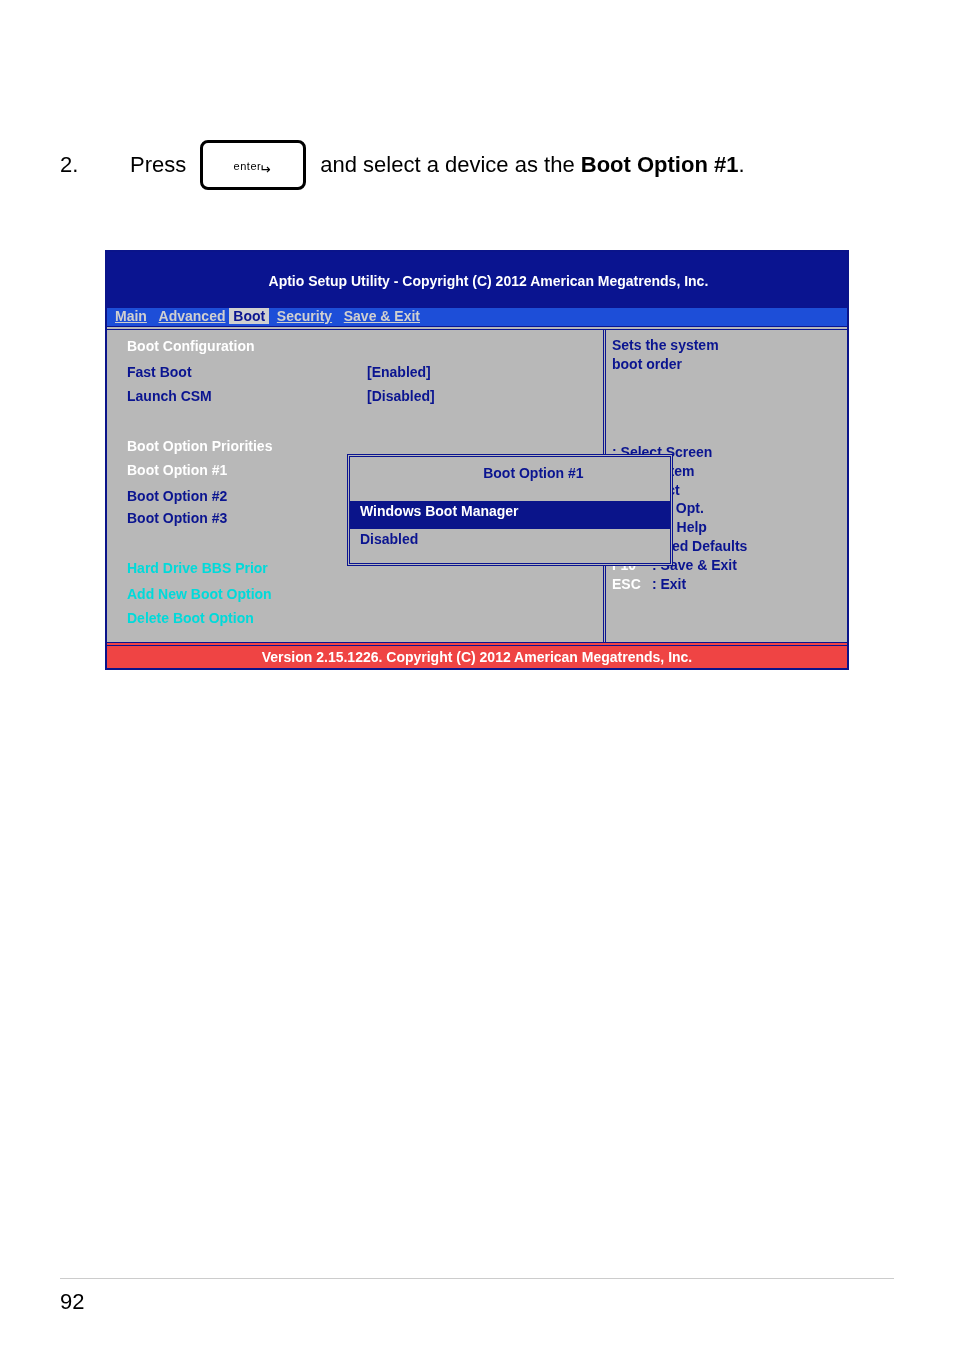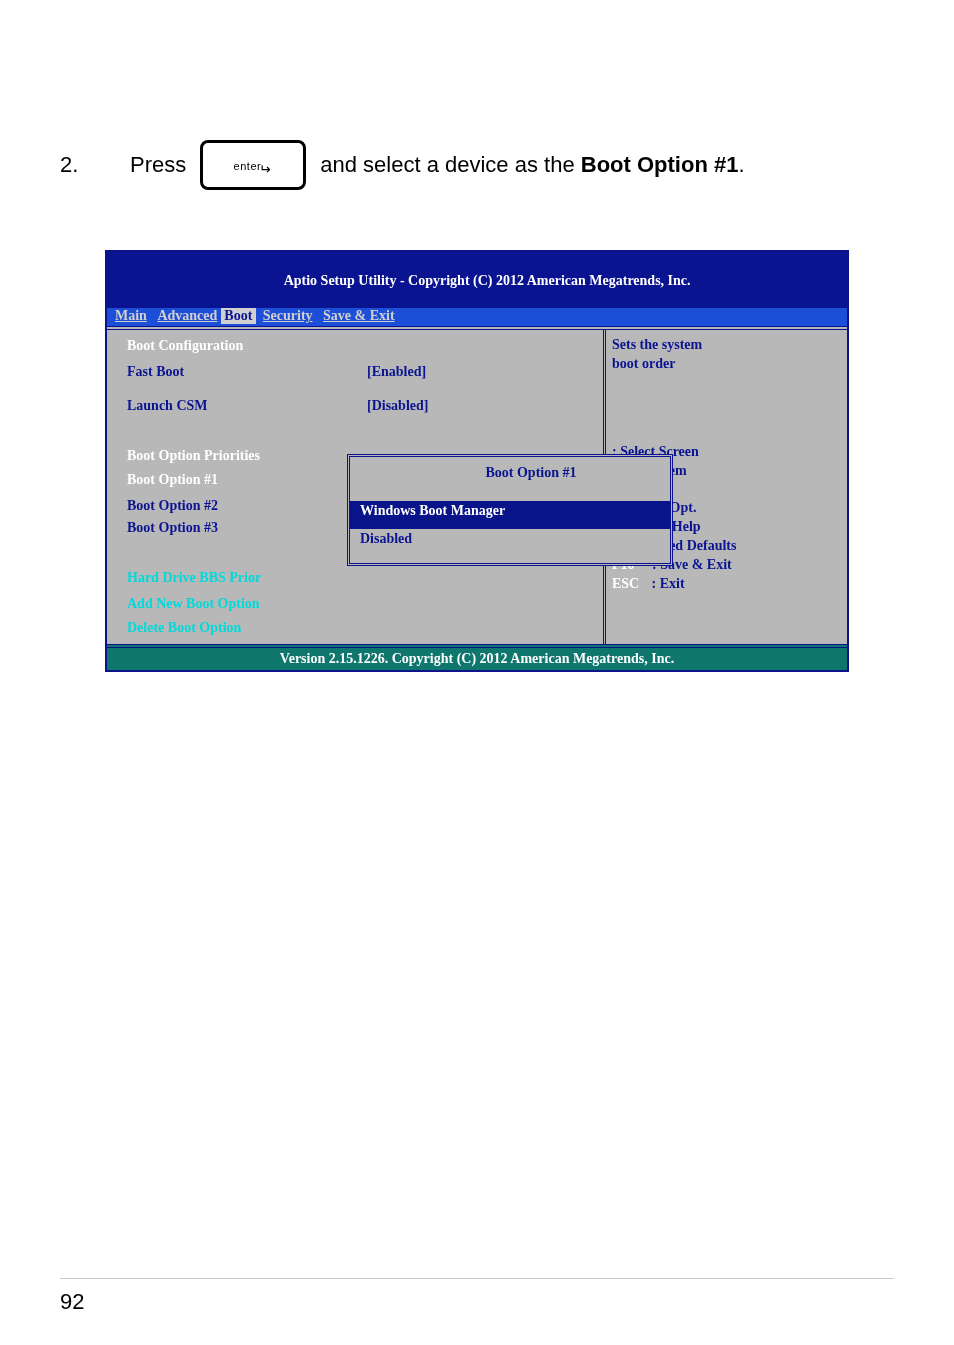--- a/index.html
+++ b/index.html
@@ -61,21 +61,21 @@
   .bold {
     font-weight: 700;
   }
 
   
   .bios {
     width: 740px;
     margin: 0 auto;
     border: 2px solid #0a148a;
     background: #1a2aa3;
-    font-family: Liberation Serif, serif;
+    font-family: Liberation Sans, sans-serif;
     font-size: 14px;
     font-weight: bold;
     color: #fff;
   }
   .bios-title-bar {
     background: #0a1490;
     padding: 4px 8px 2px 8px;
     color: #ffffff;
     white-space: pre;
     line-height: 1.2;
@@ -162,21 +162,21 @@
     color: #0a1490;
     height: 28px;
     line-height: 20px;
   }
   .popup-item.sel {
     background: #0a148a;
     color: #ffffff;
   }
 
   .footer-bar {
-    background: #0f766e;
+    background: #ef4444;
     color: #fff;
     text-align: center;
     padding: 3px 0;
   }
 
   .page-footer {
     position: absolute;
     left: 0;
     bottom: 30px;
     width: 100%;
@@ -233,21 +233,21 @@
 
     <div class="bios-body double-border-top">
       <div class="left-panel">
         <div class="row">
           <span class="label header">Boot Configuration</span>
         </div>
         <div class="row" style="margin-top:6px;">
           <span class="label">Fast Boot</span>
           <span class="value">[Enabled]</span>
         </div>
-        <div class="row" style="margin-top:14px;">
+        <div class="row" style="margin-top:4px;">
           <span class="label">Launch CSM</span>
           <span class="value">[Disabled]</span>
         </div>
 
         <div style="height:30px;"></div>
 
         <div class="row">
           <span class="label header">Boot Option Priorities</span>
         </div>
         <div class="row" style="margin-top:4px;">

